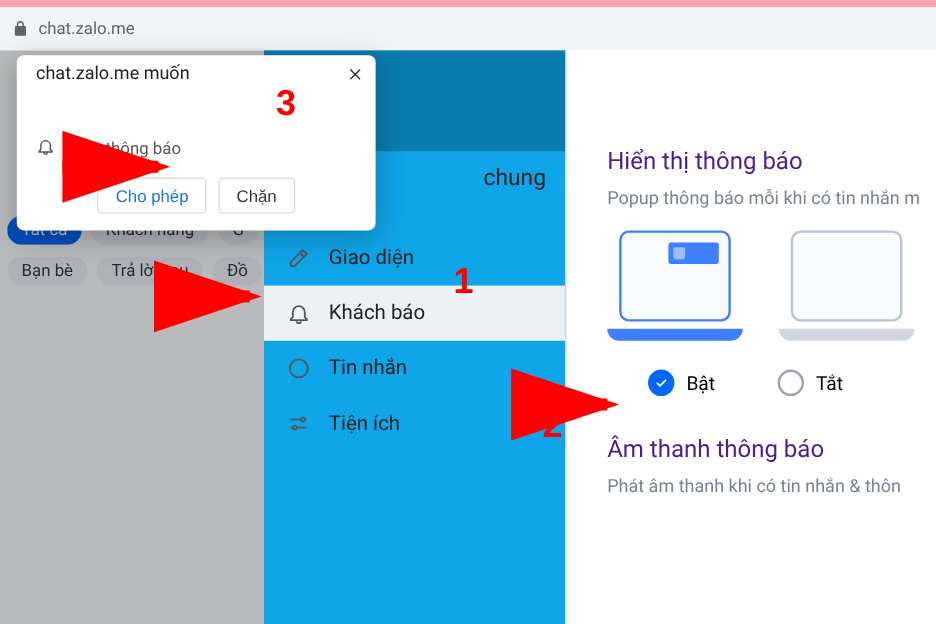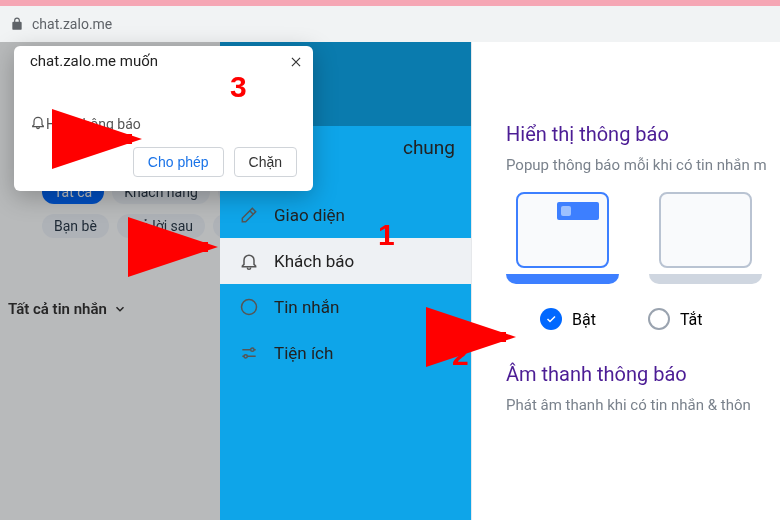--- a/index.html
+++ b/index.html
@@ -7,33 +7,33 @@
 
   .top-pink { position: absolute; top: 0; left: 0; right: 0; height: 6px; background: #f5a6b4; }
 
   .addr-bar { position: absolute; top: 6px; left: 0; right: 0; height: 36px; background: #f1f3f4; display: flex; align-items: center; padding: 0 10px; color: #5f6368; font-size: 14px; }
   .addr-bar .lock { width: 14px; height: 14px; margin-right: 8px; }
   .addr-bar .lock svg { width: 14px; height: 14px; }
 
   .left-col { position: absolute; top: 42px; left: 0; width: 220px; bottom: 0; background: #f6f8fa; }
   .overlay { position: absolute; inset: 0; background: rgba(0,0,0,0.25); }
 
-  .filters { position: absolute; top: 138px; left: 0; width: 240px; padding: 0 6px; margin-left: 36px; }
+  .filters { position: absolute; top: 138px; left: 0; width: 240px; padding: 0 6px; }
   .chip-row { display: flex; gap: 8px; margin-bottom: 10px; overflow: hidden; }
   .chip { background: #e8eef5; color: #2b3a4a; font-size: 14px; padding: 4px 12px; border-radius: 14px; white-space: nowrap; }
   .chip.active { background: #0068ff; color: #fff; }
 
   .allmsg { position: absolute; top: 258px; left: 0; width: 220px; padding: 0 8px; color: #333; font-size: 15px; font-weight: 600; display: flex; align-items: center; gap: 6px; }
 
   .permission { position: absolute; top: 46px; left: 14px; width: 299px; background: #fff; border-radius: 6px; box-shadow: 0 6px 24px rgba(0,0,0,0.25); padding: 6px 16px 14px 16px; z-index: 50; }
   .permission .close { position: absolute; top: 8px; right: 10px; cursor: pointer; color: #555; }
   .permission .title { font-size: 15px; color: #222; margin-bottom: 10px; }
-  .permission .row { display: flex; align-items: center; color: #555; font-size: 14px; margin-bottom: 14px; margin-top: 44px; }
+  .permission .row { display: flex; align-items: center; gap: 10px; color: #555; font-size: 14px; margin-bottom: 14px; margin-top: 44px; }
   .permission .bell svg { width: 16px; height: 16px; }
-  .permission .btns { display: flex; justify-content: flex-end; gap: 10px; }
+  .permission .btns { display: flex; justify-content: center; gap: 10px; }
   .permission .btn { border: 1px solid #d0d4d9; border-radius: 4px; padding: 6px 14px; font-size: 14px; background: #fff; cursor: pointer; }
   .permission .btn.allow { color: #1a73e8; }
   .permission .btn.block { color: #333; }
 
   .mid-col { position: absolute; top: 42px; left: 220px; width: 252px; bottom: 0; background: #0ea5e9; border-right: 1px solid #e6e8eb; }
   .mid-overlay { position: absolute; top: 0; left: 0; right: 0; height: 84px; background: rgba(0,0,0,0.25); }
   .mid-header { position: absolute; top: 94px; right: 16px; font-size: 19px; font-weight: 400; color: #222; }
   .mid-items { position: absolute; top: 150px; left: 0; right: 0; }
   .mid-item { display: flex; align-items: center; gap: 14px; padding: 12px 18px; font-size: 17px; color: #222; cursor: pointer; }
   .mid-item.active { background: #eef1f4; }
@@ -83,26 +83,20 @@
       <div class="chip active">Tất cả</div>
       <div class="chip">Khách hàng</div>
       <div class="chip">G</div>
     </div>
     <div class="chip-row">
       <div class="chip">Bạn bè</div>
       <div class="chip">Trả lời sau</div>
       <div class="chip">Đồ</div>
     </div>
   </div>
-  <div class="allmsg">
-    <span>Tất cả tin nhắn</span>
-    <svg width="14" height="14" viewBox="0 0 24 24">
-        <path d="M6 9l6 6 6-6" fill="none" stroke="#333" stroke-width="2.5"></path>
-      </svg>
-  </div>
   <div class="overlay"></div>
 </div>
 
 <div class="mid-col">
   <div class="mid-overlay"></div>
   <div class="mid-header">chung</div>
   <div class="mid-items">
     <div class="mid-item">
       <span class="ico">
         <svg viewBox="0 0 24 24">

